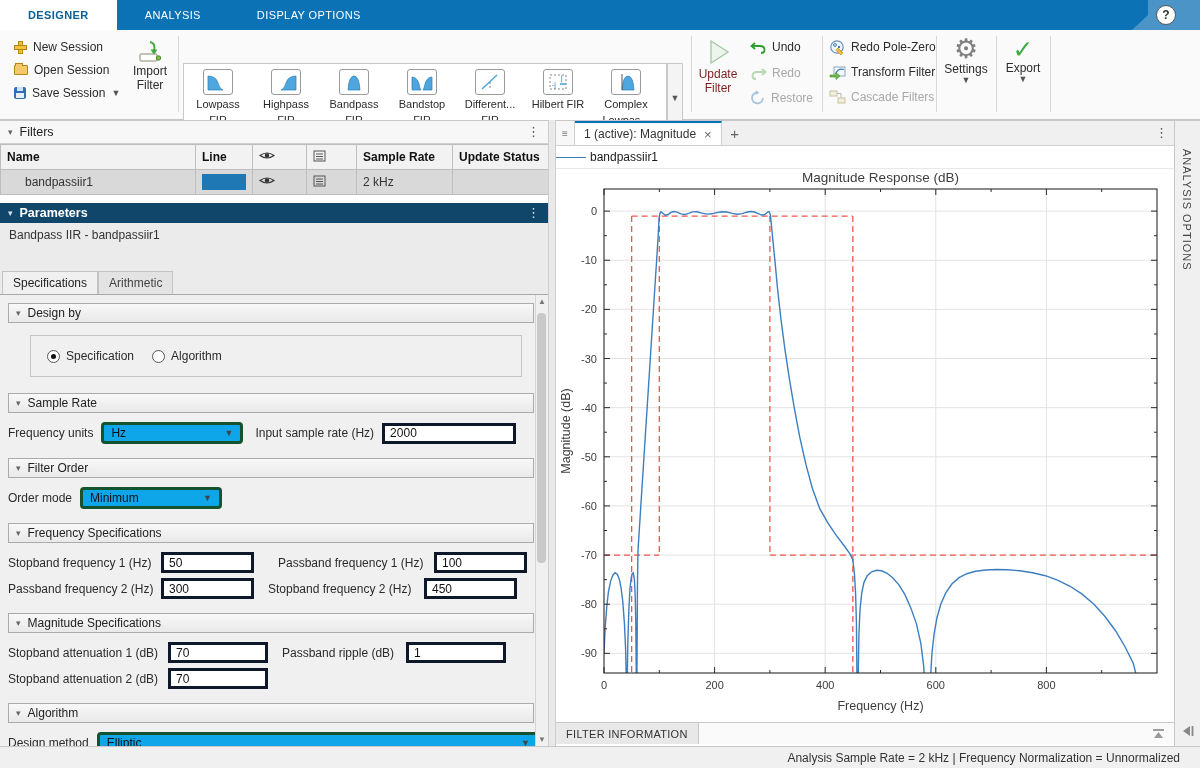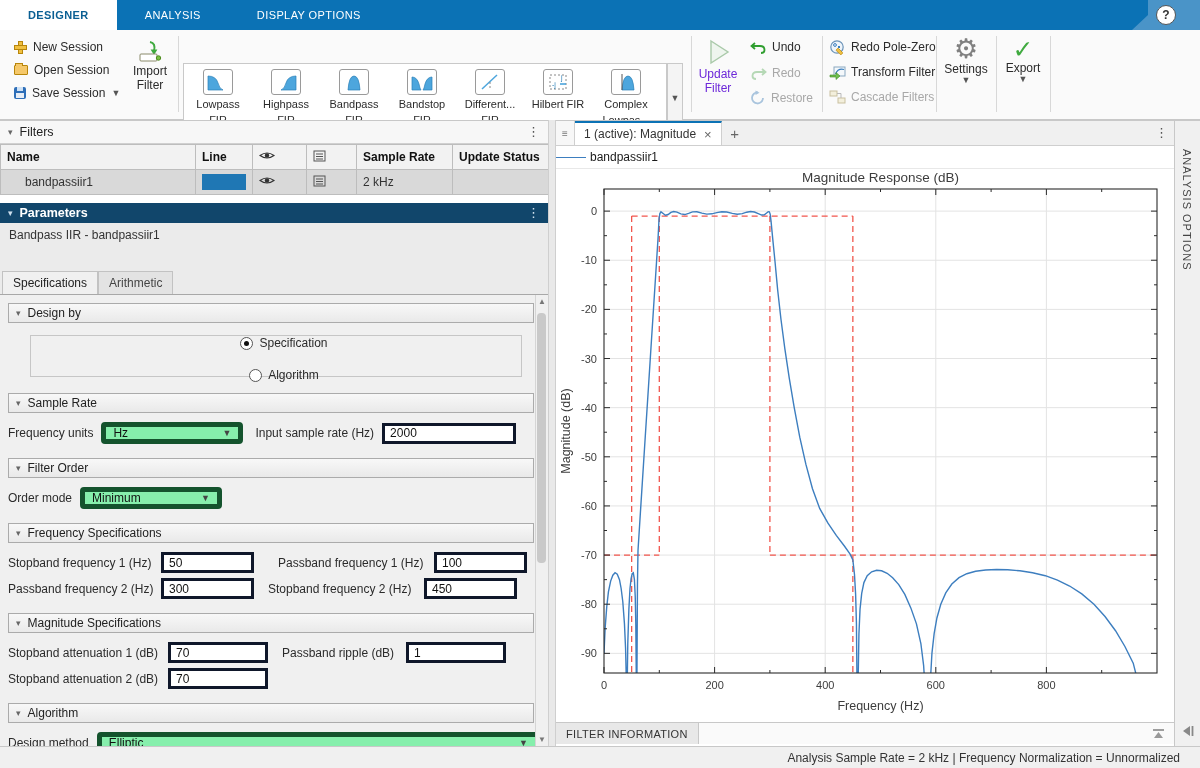--- a/index.html
+++ b/index.html
@@ -12,21 +12,21 @@
   .helpband{position:absolute;right:0;top:0;width:68px;height:30px;background:#4a94c8;clip-path:polygon(16px 0,100% 0,100% 100%,0 100%,16px 50%);display:flex;align-items:center;justify-content:center;}
   .helpcirc{width:20px;height:20px;border-radius:50%;background:#fff;border:1.5px solid #555;color:#333;font-weight:bold;font-size:12px;display:flex;align-items:center;justify-content:center;}
   
   .ribbon{position:absolute;left:0;top:30px;width:1200px;height:90px;background:#fafafa;border-bottom:1px solid #c8c8c8;}
   .rdiv{position:absolute;top:6px;height:76px;width:1px;background:#d8d8d8;}
   .seclabel{position:absolute;top:101px;font-size:10px;color:#6b6b6b;transform:translateX(-50%);letter-spacing:.4px;}
   .fitem{position:absolute;display:flex;align-items:center;gap:6px;height:18px;cursor:pointer;}
   .fitem .txt{font-size:12px;color:#2b2b2b;}
   .bigbtn{position:absolute;display:flex;flex-direction:column;align-items:center;cursor:pointer;}
   .bigbtn .txt{font-size:12px;color:#2b2b2b;line-height:14px;text-align:center;}
-  .bigbtn .txt.dis{color:#6d28d9;}
+  .bigbtn .txt.dis{color:#7f1d1d;}
   .dda{font-size:9px;color:#555;line-height:8px;}
   
   .gallery{position:absolute;left:183px;top:33px;width:484px;height:70px;background:#fff;border:1px solid #c9c9c9;display:flex;}
   .gitem{width:68px;display:flex;flex-direction:column;align-items:center;padding-top:5px;cursor:pointer;}
   .gicon{width:30px;height:26px;background:#fff;border:1px solid #9a9a9a;border-radius:3px;display:flex;align-items:center;justify-content:center;}
   .glbl{font-size:11px;color:#2b2b2b;line-height:13px;text-align:center;margin-top:3px;}
   .gdrop{position:absolute;left:667px;top:33px;width:16px;height:70px;background:#f4f4f4;border:1px solid #c9c9c9;display:flex;align-items:center;justify-content:center;color:#555;font-size:9px;cursor:pointer;}
   .srow{position:absolute;display:flex;align-items:center;gap:5px;cursor:pointer;}
   .srow .txt{font-size:12px;color:#2b2b2b;}
   .srow .txt.dis{color:#a8a8a8;}
@@ -44,28 +44,28 @@
   .lineswatch{width:100%;height:16px;background:#1f77b4;}
   .navybar{height:20px;background:#11466b;color:#fff;display:flex;align-items:center;padding:0 8px;gap:7px;}
   .navybar .t{font-size:12.5px;font-weight:bold;}
   .subtl{height:24px;background:#ebebeb;display:flex;align-items:center;padding:0 9px;color:#333;}
   .ptabs{height:47px;background:#ebebeb;display:flex;align-items:flex-end;padding-left:2px;}
   .ptab{height:23px;padding:0 10px;display:flex;align-items:center;font-size:12px;color:#444;background:#e3e3e3;border:1px solid #c2c2c2;border-bottom:none;cursor:pointer;}
   .ptab.active{background:#f0f0f0;color:#222;position:relative;z-index:2;}
   .pcontent{position:relative;height:calc(626px - 23px - 26px - 26px - 8px - 20px - 24px - 47px);border-top:1px solid #a8a8a8;background:#f0f0f0;padding:0 6px 0 8px;}
   .secbar{height:20px;margin-top:8px;background:linear-gradient(#f8f8f8,#e9e9e9);border:1px solid #ababab;display:flex;align-items:center;padding:0 7px;gap:7px;width:526px;}
   .secbar .t{font-size:12px;color:#222;}
-  .radiobox{margin:12px 0 0 22px;width:492px;height:42px;border:1px solid #c6c6c6;display:flex;align-items:center;gap:18px;padding-left:16px;background:#f0f0f0;flex-direction:column;}
+  .radiobox{margin:12px 0 0 22px;width:492px;height:42px;border:1px solid #c6c6c6;display:flex;align-items:center;gap:18px;padding-left:16px;background:#f0f0f0;}
   .radio{display:flex;align-items:center;gap:6px;cursor:pointer;}
   .rdot{width:13px;height:13px;border:1px solid #555;border-radius:50%;background:#fff;position:relative;}
   .rdot.sel:after{content:"";position:absolute;left:3px;top:3px;width:5px;height:5px;border-radius:50%;background:#111;}
   .frow{display:flex;align-items:center;margin-top:9px;}
   .lbl{color:#2b2b2b;}
   .ipt{height:21px;border:3px solid #0f172a;background:#fff;font-size:12px;padding:0 5px;color:#111;}
-  .dd{height:22px;border:5px solid #14532d;border-radius:4px;background:#86efac;display:flex;align-items:center;justify-content:space-between;padding:0 7px;cursor:pointer;color:#111;}
+  .dd{height:22px;border:3px solid #14532d;border-radius:4px;background:#0ea5e9;display:flex;align-items:center;justify-content:space-between;padding:0 7px;cursor:pointer;color:#111;}
   .dd .ar{font-size:9px;color:#444;margin-left:8px;}
   .vscroll{position:absolute;right:0;top:0;width:13px;height:100%;background:#f0f0f0;border-left:1px solid #d5d5d5;display:flex;flex-direction:column;align-items:center;justify-content:space-between;padding:2px 0;}
   .vscroll .a{font-size:8px;color:#777;}
   .vthumb{position:absolute;right:2px;top:18px;width:9px;height:250px;background:#c9c9c9;border-radius:4px;}
   
   .splitter{position:absolute;left:548px;top:120px;width:8px;height:626px;background:#e9e9e9;border-left:1px solid #cfcfcf;border-right:1px solid #cfcfcf;}
   .plotpanel{position:absolute;left:556px;top:120px;width:618px;height:626px;background:#fff;border-top:1px solid #c8c8c8;}
   .ptabbar{position:relative;height:25px;background:#f0f0f0;border-bottom:1px solid #cfcfcf;display:flex;align-items:stretch;}
   .grip{width:19px;border-right:1px solid #cfcfcf;background:#f7f7f7;color:#777;font-size:10px;display:flex;align-items:center;justify-content:center;cursor:pointer;}
   .dtab{background:#fff;border-right:1px solid #cfcfcf;border-top:2px solid #0b72b5;display:flex;align-items:center;padding:0 9px;gap:8px;color:#333;cursor:pointer;}

